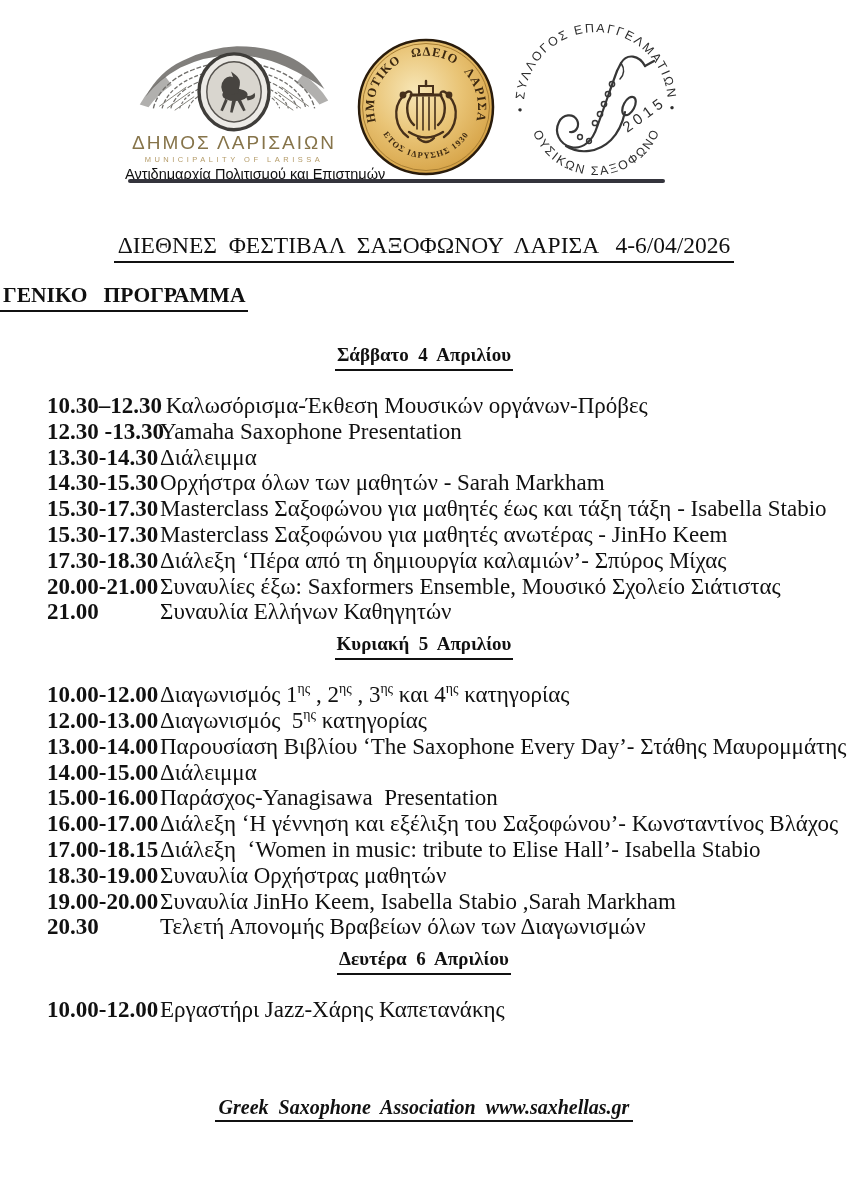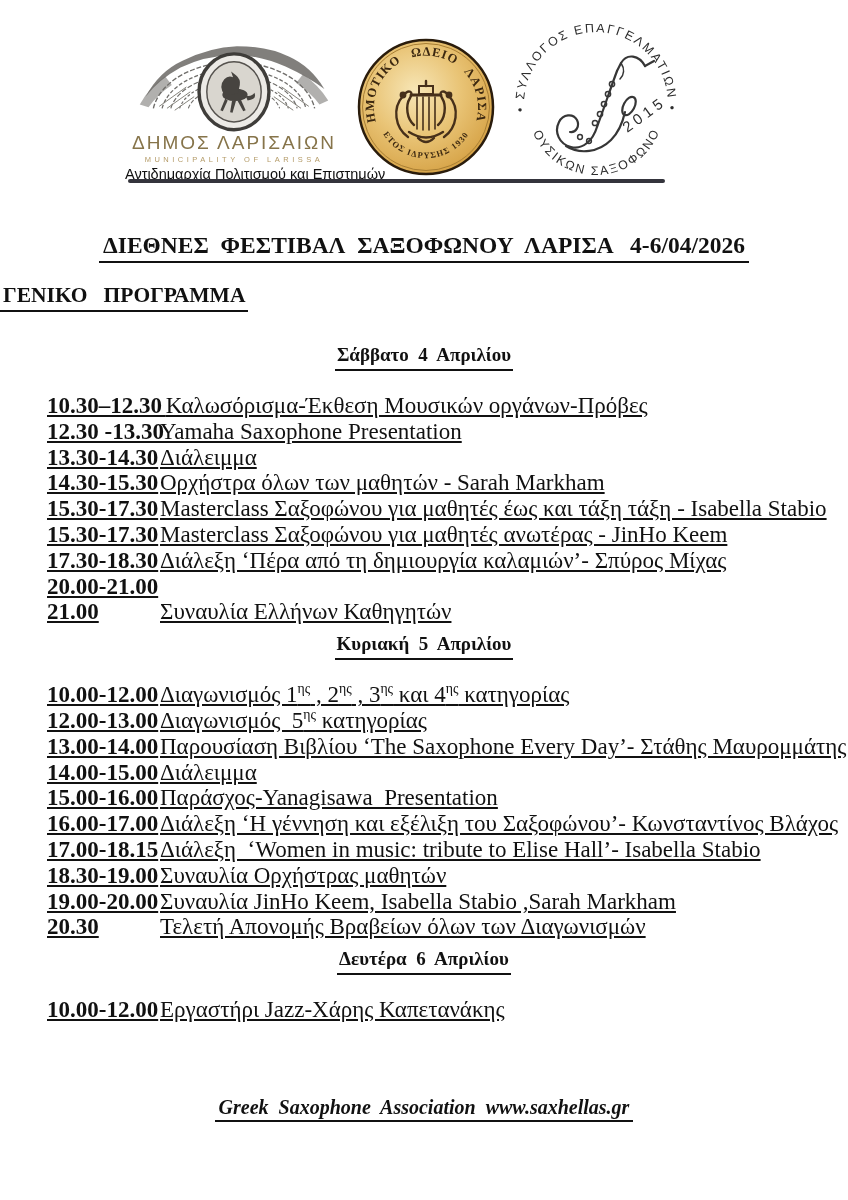--- a/index.html
+++ b/index.html
@@ -17,27 +17,27 @@
   .muni-dept { font-family:"Liberation Sans","DejaVu Sans",sans-serif; font-size:14.5px; color:#101010; white-space:nowrap; margin-top:2px; }
   .logo-seal  { position:absolute; left:356px; top:36px; }
   .logo-stamp { position:absolute; left:502px; top:24px; }
   .seal-arc-top    { font-family:"Liberation Serif",serif; font-size:12.5px; font-weight:bold; letter-spacing:1px; word-spacing:7px; }
   .seal-arc-bottom { font-family:"Liberation Serif",serif; font-size:8.5px; font-weight:bold; letter-spacing:1.2px; }
   .stamp-arc { font-family:"Liberation Sans","DejaVu Sans",sans-serif; font-size:12.5px; letter-spacing:2px; }
   .stamp-year { font-family:"Liberation Sans","DejaVu Sans",sans-serif; font-size:15px; letter-spacing:4px; }
   .header-rule { position:absolute; left:128px; top:179px; width:537px; height:4px; background:#34343c; border-radius:2px; }
   
   .doc-title { position:absolute; top:224px; left:0; width:100%; text-align:center; }
-  .doc-title span { display:inline-block; font-size:23.5px; font-weight:bold; white-space:pre-wrap;
+  .doc-title span { display:inline-block; font-size:23.5px; font-weight:normal; white-space:pre-wrap;
     border-bottom:2.5px solid #111; padding:0 4px 2px; }
   .doc-subtitle { position:absolute; top:281px; left:0; width:100%; text-align:left; }
   .doc-subtitle span { display:inline-block; font-size:21.5px; font-weight:bold; white-space:pre-wrap;
     border-bottom:2.5px solid #111; padding:0 3px 2px; }
   
-  .program { position:absolute; top:342px; left:0; width:100%;text-decoration:underline; }
+  .program { position:absolute; top:342px; left:0; width:100%; }
   .day { margin-bottom:6px; }
   .day-heading { text-align:center; line-height:26px; }
   .day-heading span { display:inline-block; font-size:19px; font-weight:bold; white-space:pre-wrap;
     border-bottom:2px solid #111; padding:0 2px 1px; }
   .events { margin-top:22px; }
   .event { display:flex; padding-left:47px; line-height:25.8px; font-size:23px; }
   .event .time { width:113px; flex:none; font-weight:bold; white-space:pre; }
   .event .desc { white-space:pre-wrap; }
   .event .desc sup { font-size:60%; line-height:0; }
   
@@ -202,20 +202,21 @@
     </div>
 
     <div class="event">
       <span class="time">17.30-18.30</span>
       <span class="desc">Διάλεξη ‘Πέρα από τη δημιουργία καλαμιών’- Σπύρος Μίχας</span>
     </div>
 
 
     <div class="event">
       <span class="time">20.00-21.00</span>
+      <span class="desc">Συναυλίες έξω: Saxformers Ensemble, Μουσικό Σχολείο Σιάτιστας</span>
     </div>
 
     <div class="event">
       <span class="time">21.00</span>
       <span class="desc">Συναυλία Ελλήνων Καθηγητών</span>
     </div>
   </div>
     </div>
 
     <div class="day">

